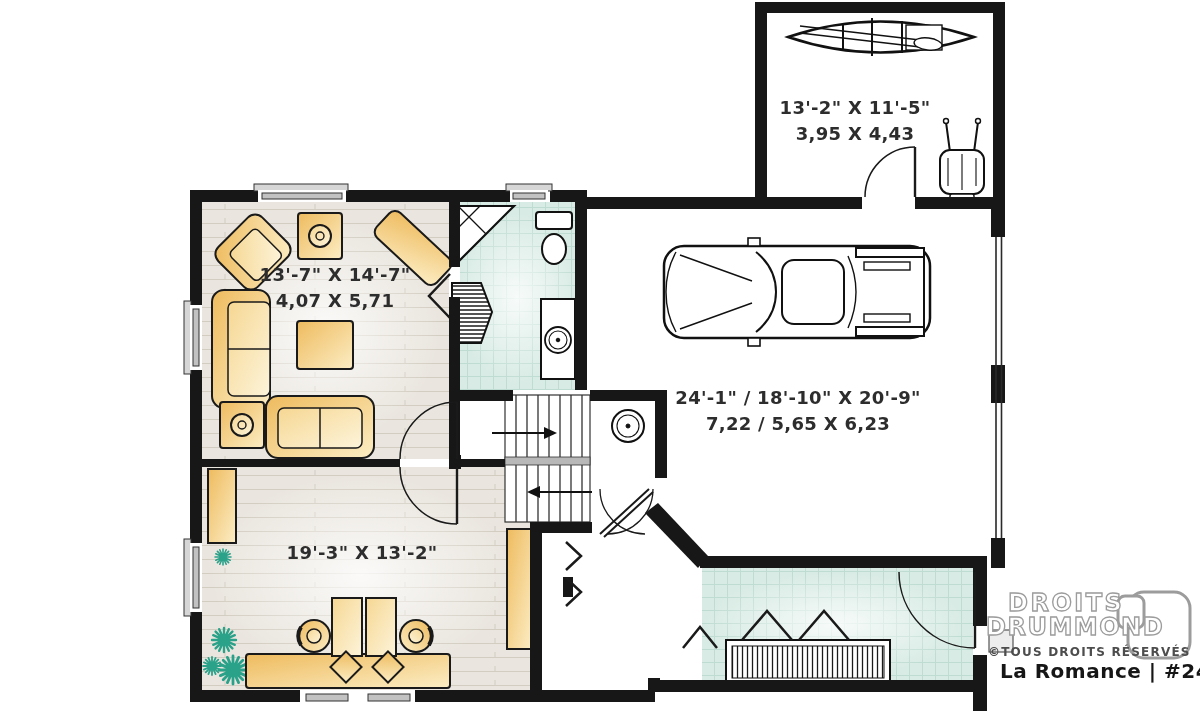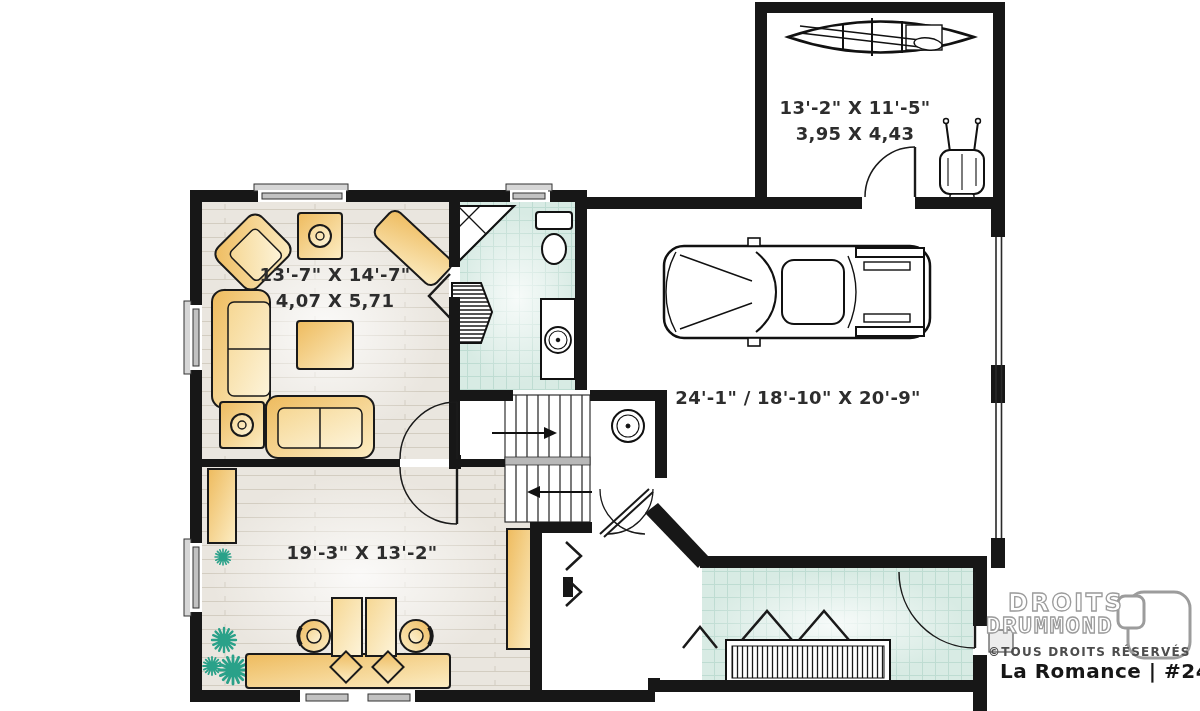--- a/index.html
+++ b/index.html
@@ -297,23 +297,24 @@
 <div class="dim" style="left:745px;top:95px;width:220px;">
   <div>13'-2" X 11'-5"</div>
   <div>3,95 X 4,43</div>
 </div>
 <div class="dim" style="left:225px;top:262px;width:220px;">
   <div>13'-7" X 14'-7"</div>
   <div>4,07 X 5,71</div>
 </div>
 <div class="dim" style="left:663px;top:385px;width:270px;">
   <div>24'-1" / 18'-10" X 20'-9"</div>
+  <div>7,22 / 5,65 X 6,23</div>
 </div>
 <div class="dim" style="left:252px;top:540px;width:220px;">
   <div>19'-3" X 13'-2"</div>
 </div>
 
 <div class="logo-line" style="left:1008px;top:589px;">DROITS</div>
-<div class="logo-line" style="left:986px;top:613px;letter-spacing:1.5px;font-family:Liberation Mono, monospace;">DRUMMOND</div>
+<div class="logo-line" style="left:986px;top:613px;letter-spacing:1.5px;">DRUMMOND</div>
 <div class="rights" style="left:988px;top:645px;">©TOUS DROITS RÉSERVÉS</div>
 <div class="caption" style="left:1000px;top:659px;">La Romance | #2480</div>
 
 </div>
 
 </body></html>

